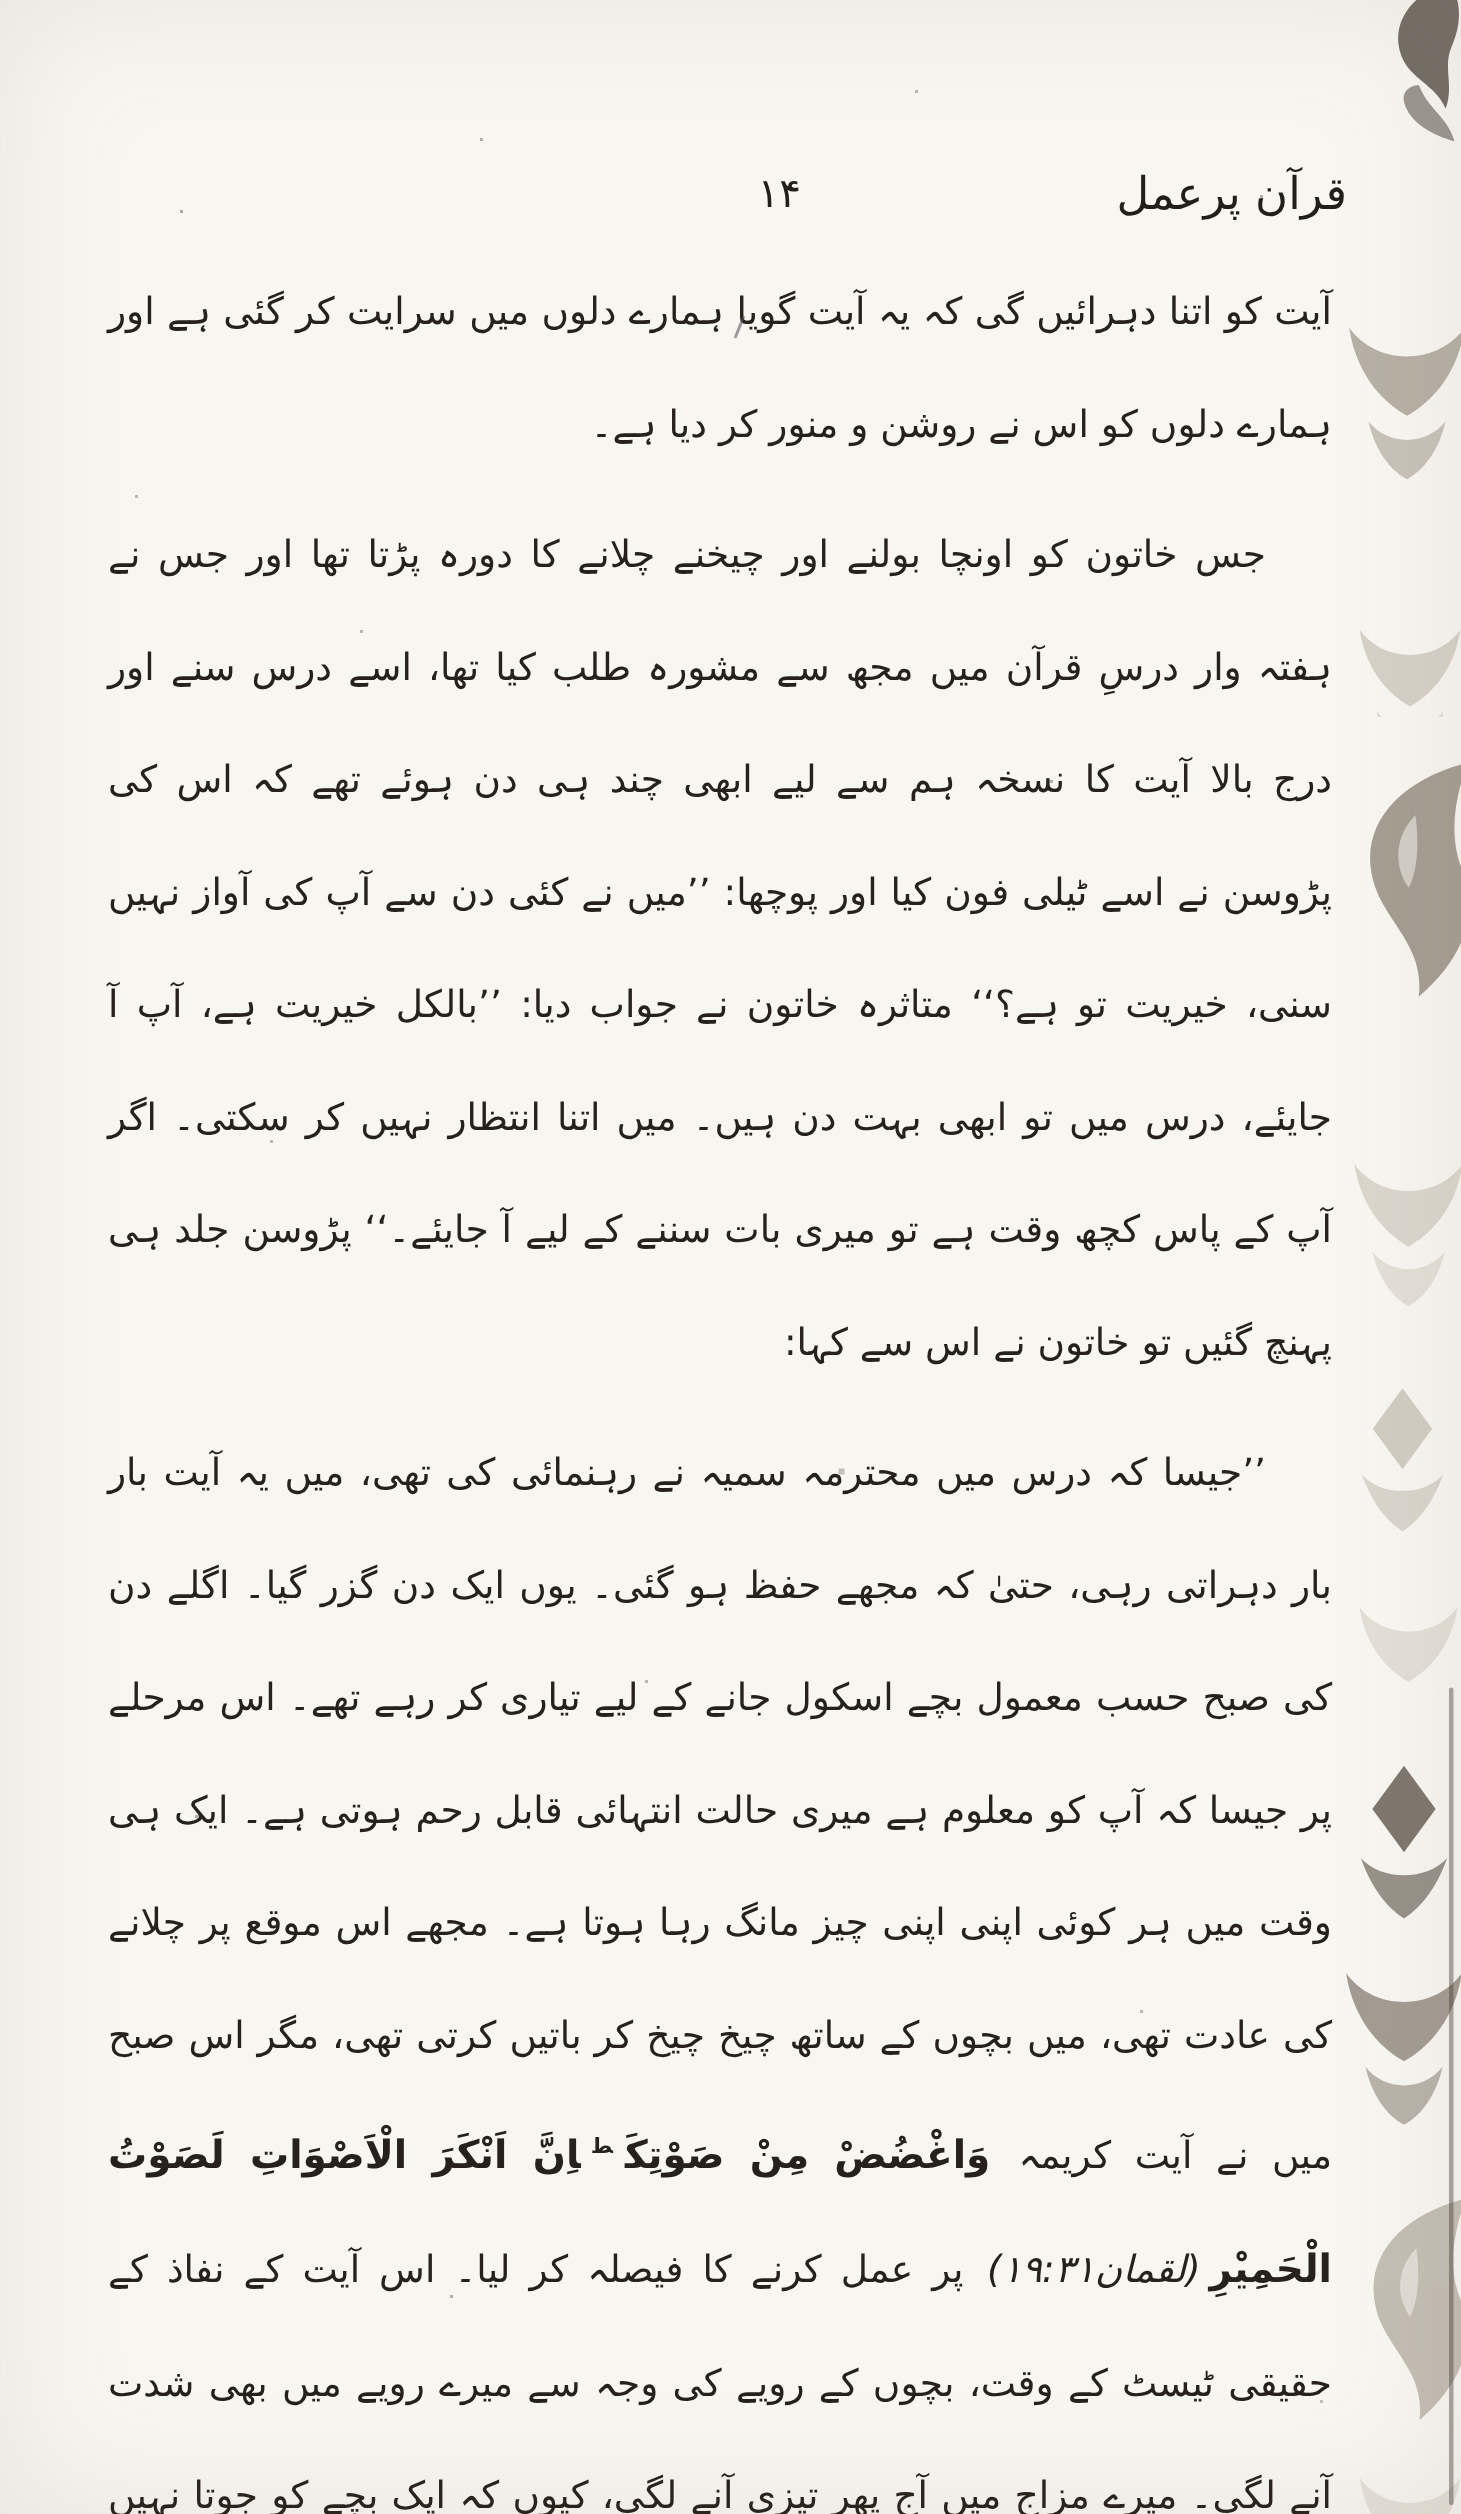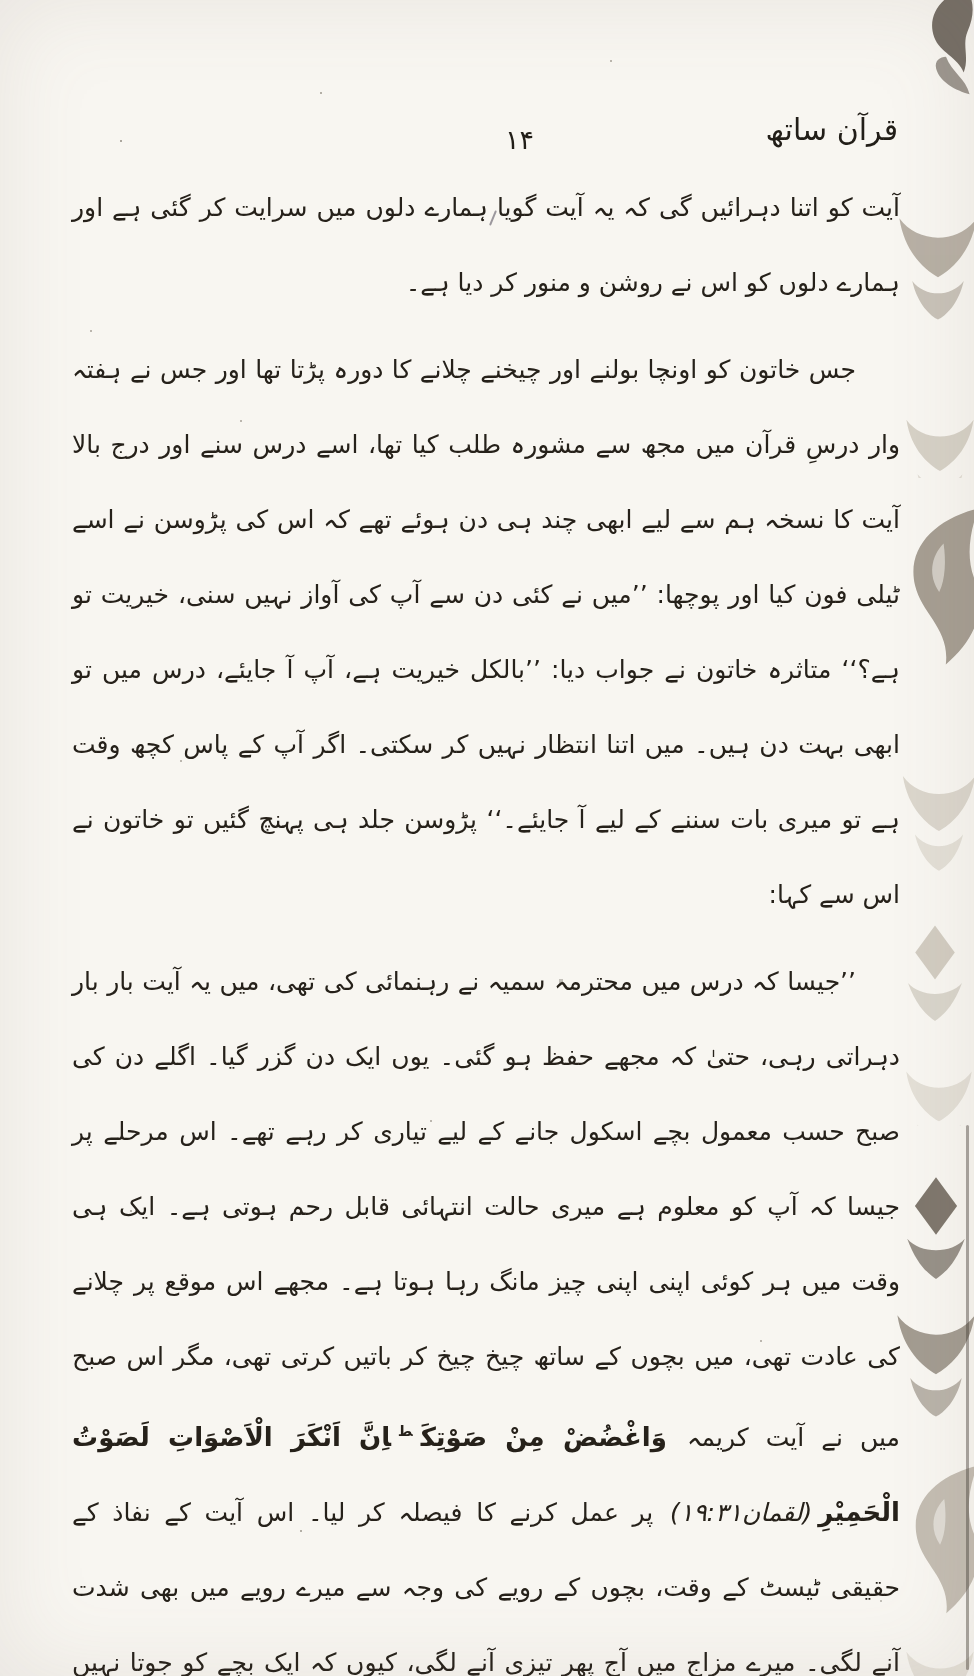--- a/index.html
+++ b/index.html
@@ -16,32 +16,32 @@
   
   .page::after{
     content:"";position:absolute;inset:0;pointer-events:none;
     box-shadow:inset 0 0 90px rgba(120,110,95,.12);
   }
   .running-title{
     position:absolute;top:112px;right:76px;
     font-size:30px;letter-spacing:0;color:#221e18;
   }
   .page-number{
-    position:absolute;top:124px;left:505px;
+    position:absolute;top:114px;left:505px;
     font-size:27px;color:#221e18;direction:rtl;
   }
   .body-text{
     position:absolute;top:170px;right:74px;left:72px;
     direction:rtl;
     text-align:justify;
     font-size:25px;
     line-height:75px;
     color:#26211a;
   }
-  .para{margin:0 0 12px 0;}
+  .para{margin:0 12px 12px 0;}
   .para.indent{text-indent:44px;}
   .verse{
     font-weight:bold;
     font-size:26px;
     margin:0 3px;
   }
   .pause-mark{
     font-weight:bold;
     font-size:14px;
     vertical-align:10px;
@@ -97,21 +97,21 @@
     </g>
     <g id="motifD">
       <path d="M50 0 L72 30 L50 60 L28 30Z"></path>
       <path d="M20 64 C34 80 66 80 80 64 C70 92 56 102 50 106 C44 102 30 92 20 64Z" opacity=".8"></path>
     </g>
   </defs>
 </svg>
 
 <div class="page">
 
-  <div class="running-title">قرآن ساتھ</div>
+  <div class="running-title">قرآن پرعمل</div>
   <div class="page-number">۱۴</div>
 
   <div class="body-text">
     <p class="para">آیت کو اتنا دہرائیں گی کہ یہ آیت گویا ہمارے دلوں میں سرایت کر گئی ہے اور ہمارے دلوں کو اس نے روشن و منور کر دیا ہے۔</p>
     <p class="para indent">جس خاتون کو اونچا بولنے اور چیخنے چلانے کا دورہ پڑتا تھا اور جس نے ہفتہ وار درسِ قرآن میں مجھ سے مشورہ طلب کیا تھا، اسے درس سنے اور درج بالا آیت کا نسخہ ہم سے لیے ابھی چند ہی دن ہوئے تھے کہ اس کی پڑوسن نے اسے ٹیلی فون کیا اور پوچھا: ’’میں نے کئی دن سے آپ کی آواز نہیں سنی، خیریت تو ہے؟‘‘ متاثرہ خاتون نے جواب دیا: ’’بالکل خیریت ہے، آپ آ جایئے، درس میں تو ابھی بہت دن ہیں۔ میں اتنا انتظار نہیں کر سکتی۔ اگر آپ کے پاس کچھ وقت ہے تو میری بات سننے کے لیے آ جایئے۔‘‘ پڑوسن جلد ہی پہنچ گئیں تو خاتون نے اس سے کہا:</p>
     <p class="para indent"><span>’’جیسا کہ درس میں محترمہ سمیہ نے رہنمائی کی تھی، میں یہ آیت بار بار دہراتی رہی، حتیٰ کہ مجھے حفظ ہو گئی۔ یوں ایک دن گزر گیا۔ اگلے دن کی صبح حسب معمول بچے اسکول جانے کے لیے تیاری کر رہے تھے۔ اس مرحلے پر جیسا کہ آپ کو معلوم ہے میری حالت انتہائی قابل رحم ہوتی ہے۔ ایک ہی وقت میں ہر کوئی اپنی اپنی چیز مانگ رہا ہوتا ہے۔ مجھے اس موقع پر چلانے کی عادت تھی، میں بچوں کے ساتھ چیخ چیخ کر باتیں کرتی تھی، مگر اس صبح میں نے آیت کریمہ </span><span class="verse">وَاغْضُضْ مِنْ صَوْتِکَ</span><span class="pause-mark">ط</span><span class="verse">اِنَّ اَنْکَرَ الْاَصْوَاتِ لَصَوْتُ الْحَمِیْرِ</span><span class="ref">(لقمان۱۹:۳۱)</span><span> پر عمل کرنے کا فیصلہ کر لیا۔ اس آیت کے نفاذ کے حقیقی ٹیسٹ کے وقت، بچوں کے رویے کی وجہ سے میرے رویے میں بھی شدت آنے لگی۔ میرے مزاج میں آج پھر تیزی آنے لگی، کیوں کہ ایک بچے کو جوتا نہیں مل رہا تھا، دوسرے کو بیلٹ تیسرے کو پین اور چوتھے کو بستہ۔ یہ سن کر میری کیفیت وہی ہو گئی جو پہلے ہوتی تھی۔ میں نے بچوں کو زور زور سے ڈانٹنا شروع کر دیا۔ مگر اسی لمحے میں نے محسوس کیا کہ میرا چہرہ سرخ ہو گیا ہے اور میری شکل گدھے کی سی ہو رہی ہے، کان گدھے کی طرح لمبے ہو</span></p>
   </div>
 
   <div class="border-strip">
     <svg class="orn" style="top:-12px;right:-22px" width="100" height="118" viewBox="0 0 100 120">

